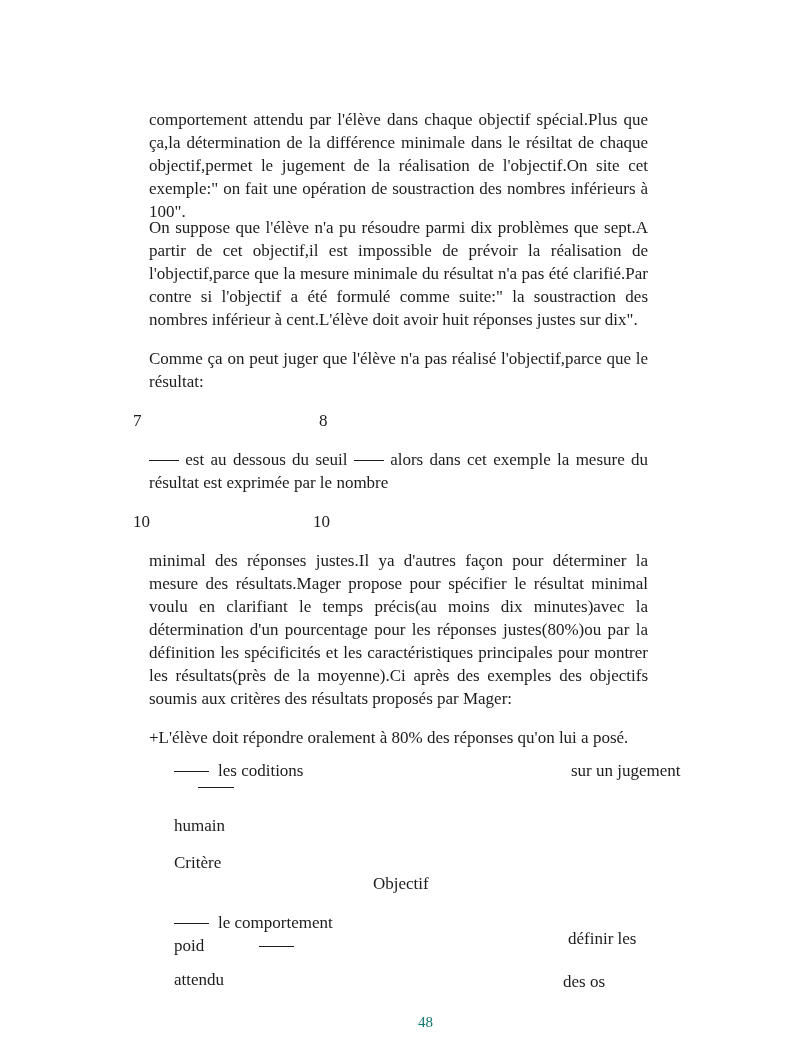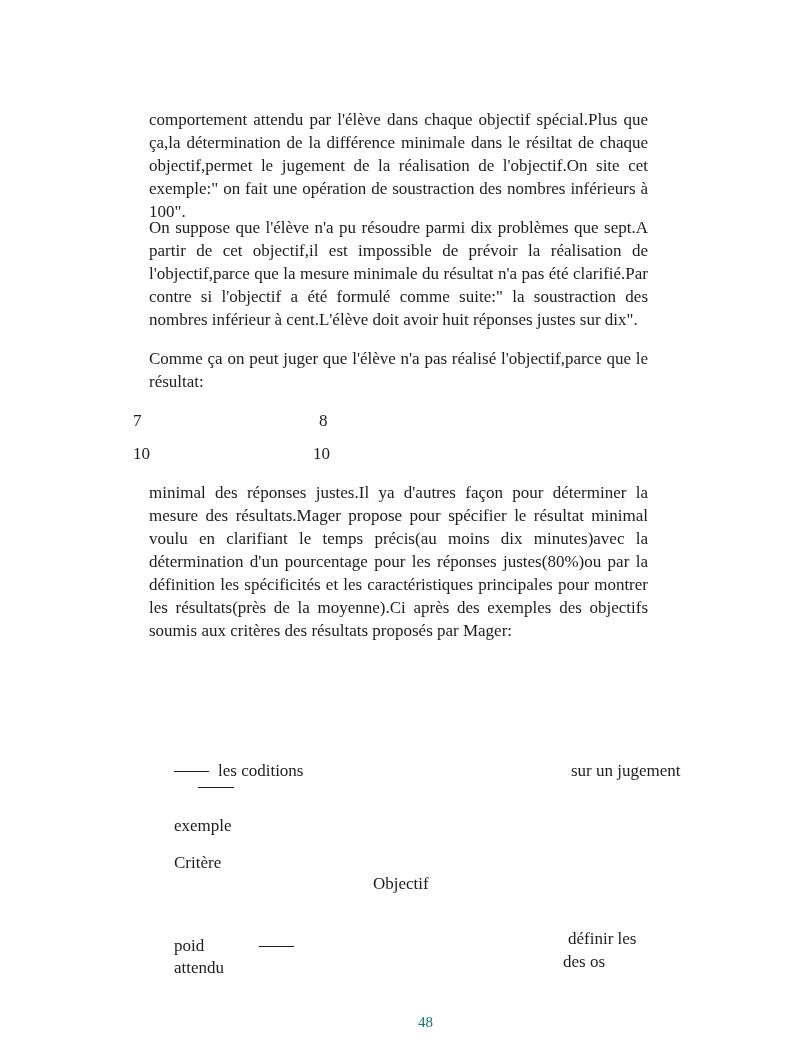--- a/index.html
+++ b/index.html
@@ -99,46 +99,49 @@
   <div class="content">
     <p class="h92">comportement attendu par l'élève dans chaque objectif spécial.Plus que ça,la détermination de la différence minimale dans le résiltat de chaque objectif,permet le jugement de la réalisation de l'objectif.On site cet exemple:" on fait une opération de soustraction des nombres inférieurs à 100".</p>
     <p class="h115">On suppose que l'élève n'a pu résoudre parmi dix problèmes que sept.A partir de cet objectif,il est impossible de prévoir la réalisation de l'objectif,parce que la mesure minimale du résultat n'a pas été clarifié.Par contre si l'objectif a été formulé comme suite:" la soustraction des nombres inférieur à cent.L'élève doit avoir huit réponses justes sur dix".</p>
     <p class="h46">Comme ça on peut juger que l'élève n'a pas réalisé l'objectif,parce que le résultat:</p>
 
     <div class="num-row">
       <span>7</span>
       <span class="num-right">8</span>
     </div>
 
+    <p class="h46 mt12"><span class="bar"></span> <span>est au dessous du seuil</span> <span class="bar"></span> <span>alors dans cet exemple la mesure du résultat est exprimée par le nombre</span></p>
 
     <div class="num-row mt10">
       <span>10</span>
       <span class="den-right">10</span>
     </div>
 
     <p class="h161 mt12">minimal des réponses justes.Il ya d'autres façon pour déterminer la mesure des résultats.Mager propose pour spécifier le résultat minimal voulu en clarifiant le temps précis(au moins dix minutes)avec la détermination d'un pourcentage pour les réponses justes(80%)ou par la définition les spécificités et les caractéristiques principales pour montrer les résultats(près de la moyenne).Ci après des exemples des objectifs soumis aux critères des résultats proposés par Mager:</p>
 
+    <p class="line">+L'élève doit répondre oralement à 80% des réponses qu'on lui a posé.</p>
   </div>
 
   <div class="diagram">
     <div class="d-item" style="left:0; top:4px;"><span class="drule"></span><span>les coditions</span></div>
     <div class="d-item" style="left:397px; top:4px;">sur un jugement</div>
 
     <div class="drule-abs" style="left:24px; top:32px; width:36px;"></div>
 
-    <div class="d-item" style="left:0; top:59px;">exemple</div>
+    <div class="d-item" style="left:0; top:59px;">humain</div>
 
     <div class="d-item" style="left:0; top:96px;">Critère</div>
 
     <div class="d-item" style="left:199px; top:117px;">Objectif</div>
 
+    <div class="d-item" style="left:0; top:156px;"><span class="drule"></span><span>le comportement</span></div>
     <div class="d-item" style="left:394px; top:172px;">définir les</div>
 
     <div class="d-item" style="left:0; top:179px;">poid</div>
     <div class="drule-abs" style="left:85px; top:191px; width:35px;"></div>
 
-    <div class="d-item" style="left:0; top:201px;">attendu</div>
-    <div class="d-item" style="left:389px; top:195px;text-align:right;">des os</div>
+    <div class="d-item" style="left:0; top:213px;">attendu</div>
+    <div class="d-item" style="left:389px; top:215px;text-align:right;">des os</div>
   </div>
 
   <div class="page-number">48</div>
 
 </div>
 
 </body></html>

